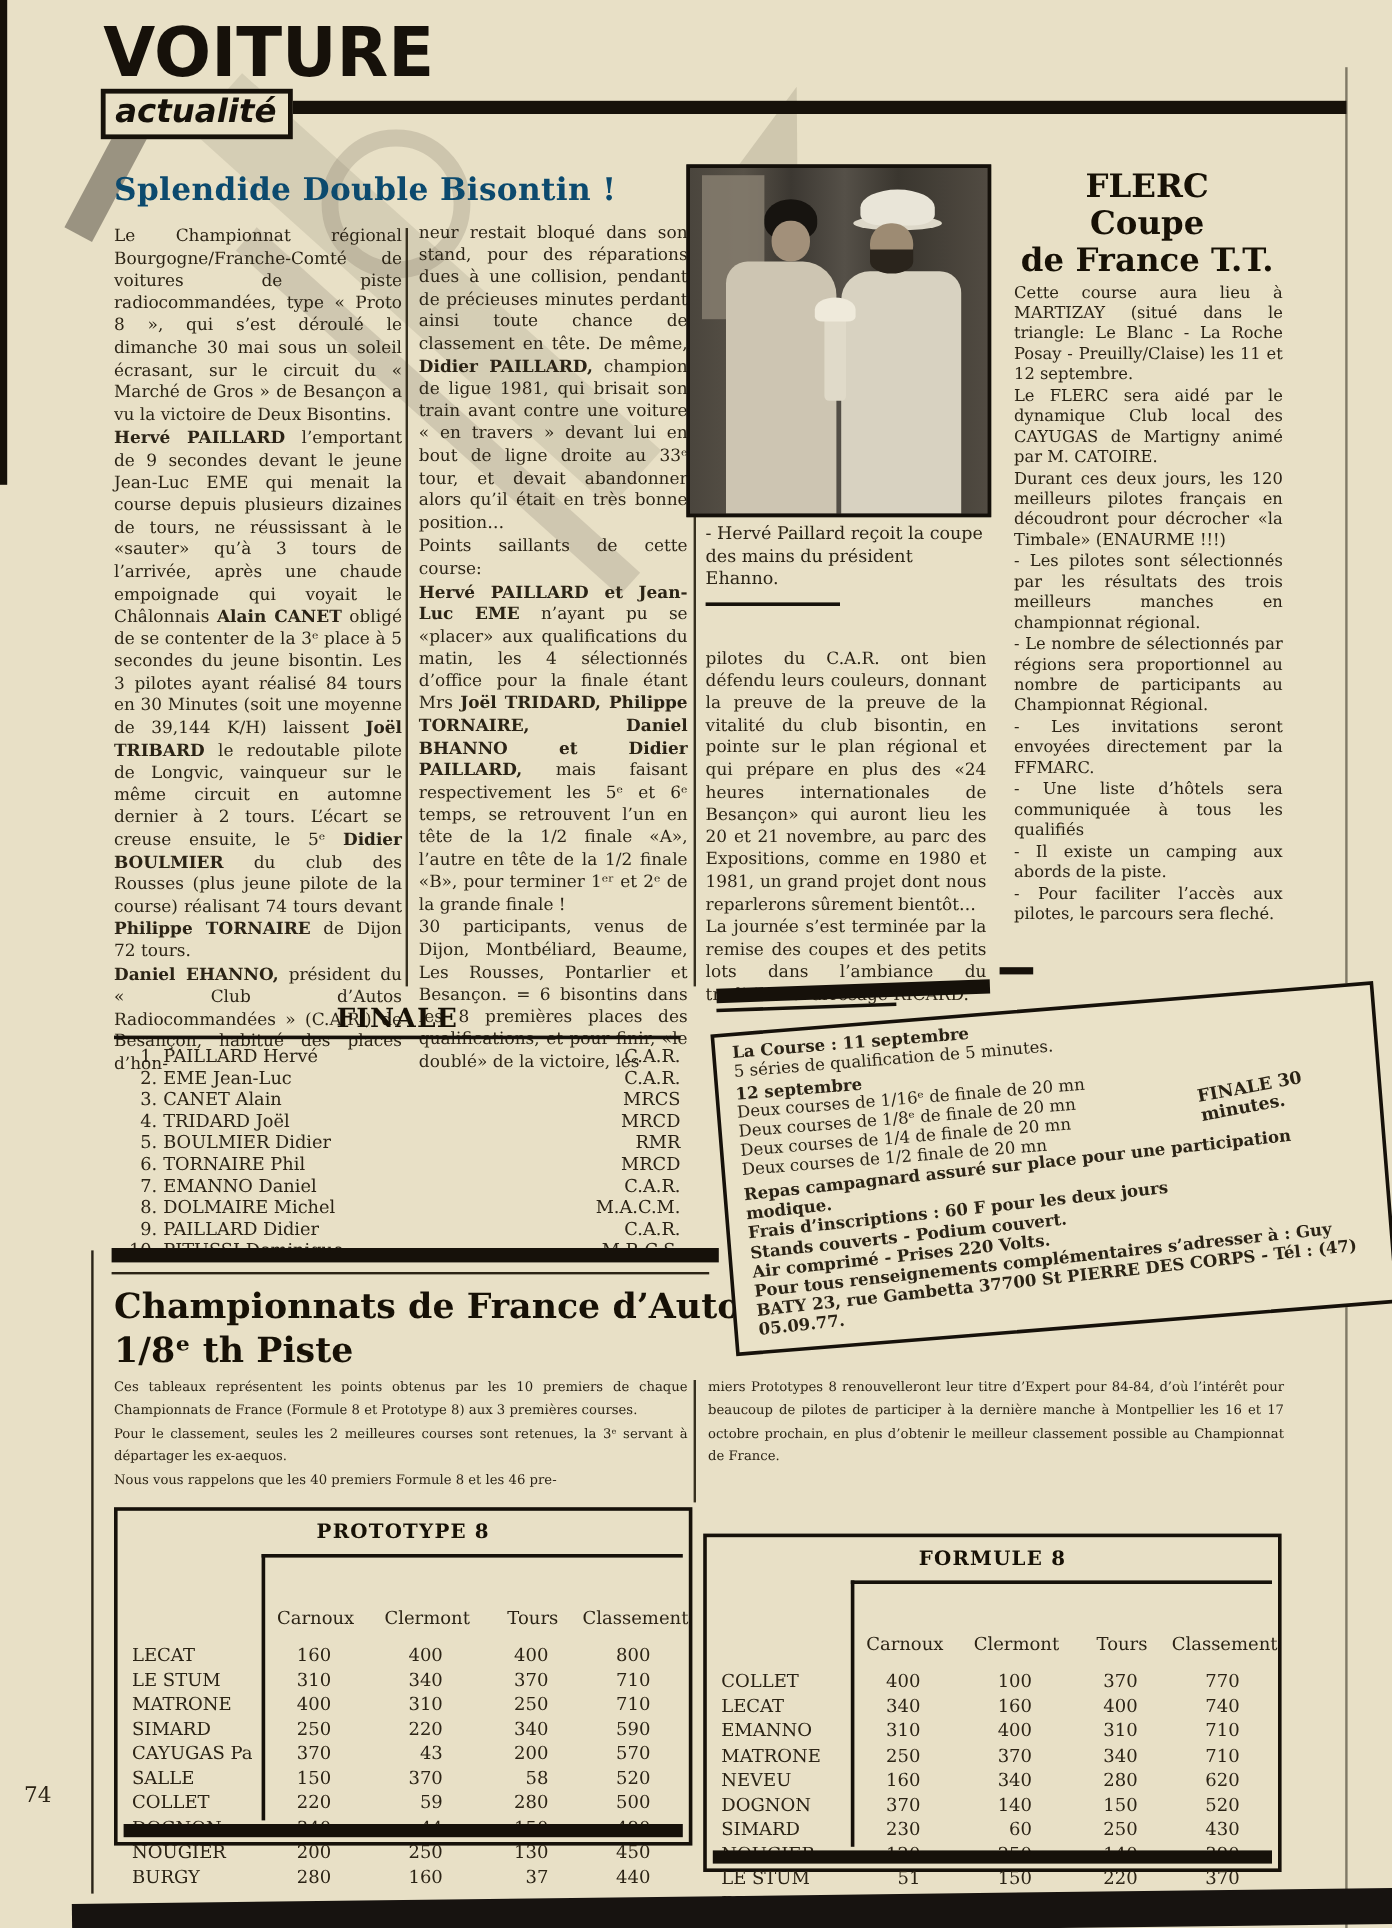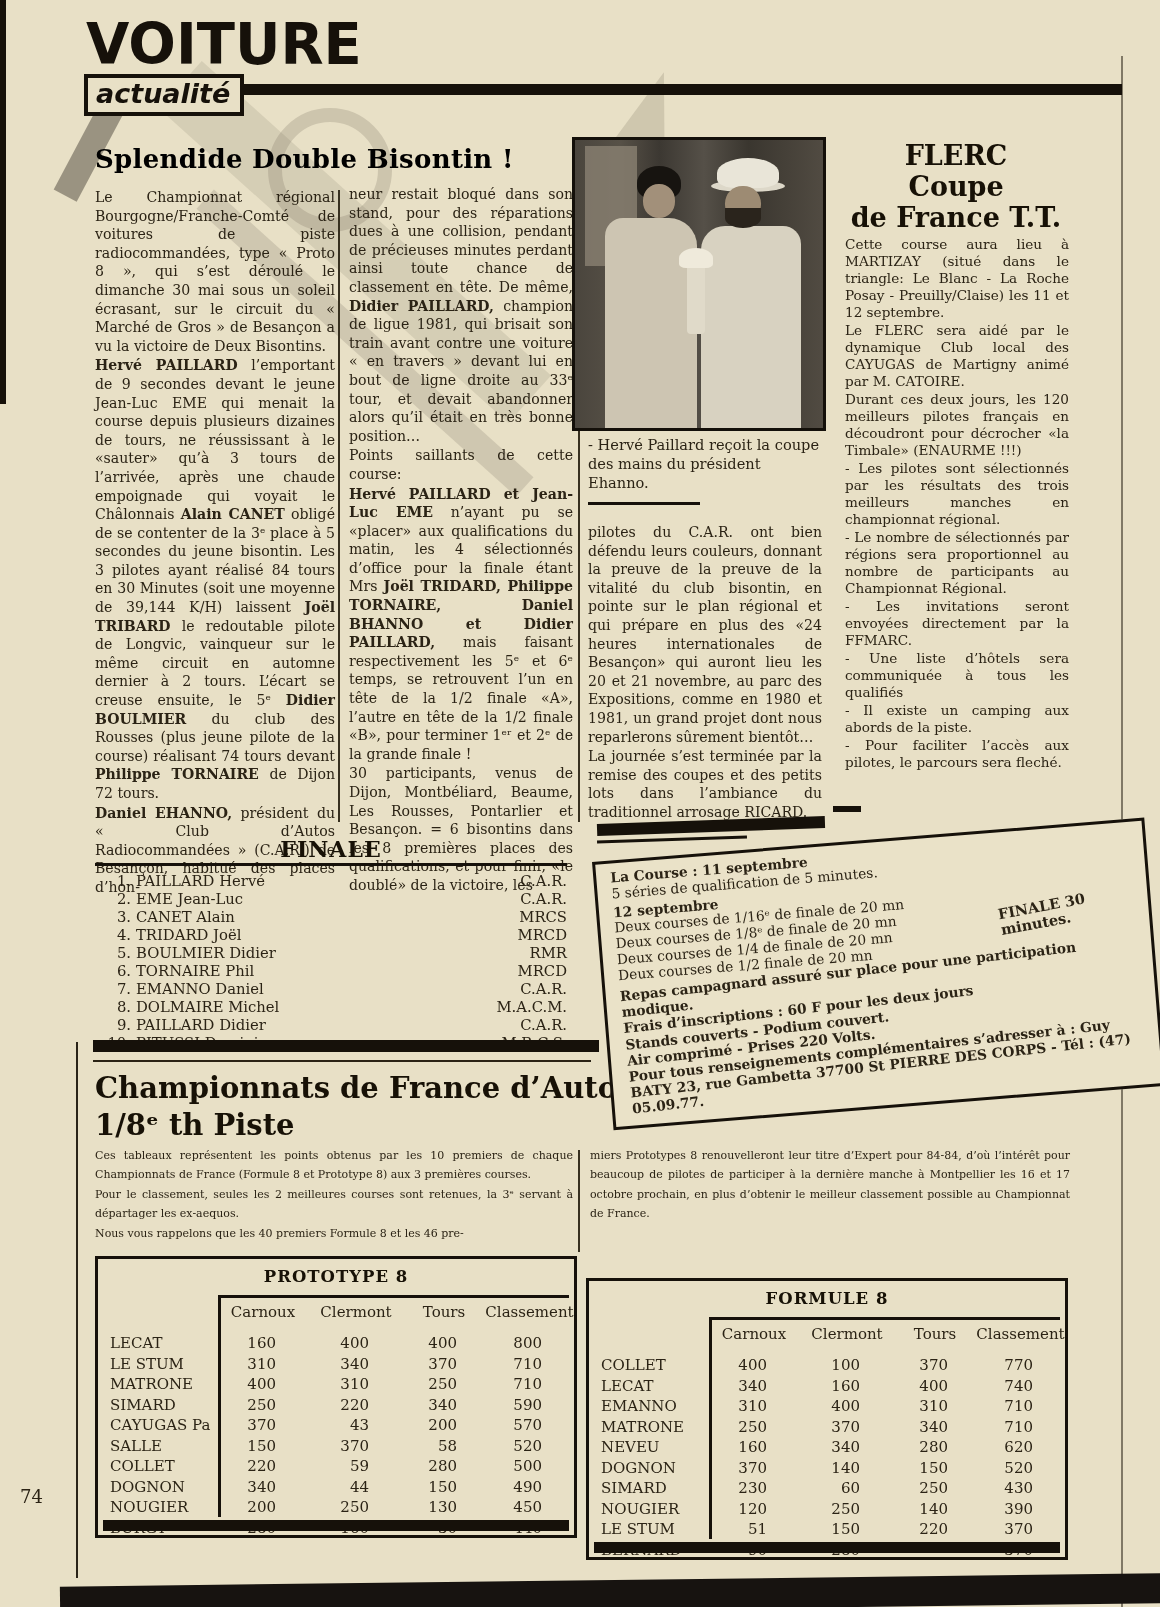--- a/index.html
+++ b/index.html
@@ -14,26 +14,26 @@
   .bar-right{position:absolute;left:236px;top:84px;width:886px;height:11px;background:#16110a;z-index:2;}
   
   .wm{position:absolute;pointer-events:none;}
   .wm-circle{left:268px;top:108px;width:96px;height:96px;border:14px solid rgba(110,102,86,.22);border-radius:50%;}
   .wm-diag1{left:120px;top:210px;width:470px;height:64px;background:rgba(120,112,95,.16);transform:rotate(42deg);}
   .wm-diag2{left:150px;top:330px;width:430px;height:26px;background:rgba(110,102,88,.2);transform:rotate(42deg);}
   .wm-pen{left:78px;top:92px;width:26px;height:110px;background:rgba(60,54,44,.45);transform:rotate(28deg);}
   .wm-cone{left:620px;top:70px;width:60px;height:90px;background:rgba(130,122,104,.25);
            clip-path:polygon(50% 0,100% 100%,0 100%);transform:rotate(18deg);}
   
-  .article-title{position:absolute;left:95px;top:144px;font-size:26px;font-weight:bold;color:#000000;letter-spacing:.3px;}
+  .article-title{position:absolute;left:95px;top:144px;font-size:26px;font-weight:bold;color:#0c4a6e;letter-spacing:.3px;}
   .col{position:absolute;font-size:14.1px;line-height:18.6px;text-align:justify;color:#2b2315;}
   .col p{margin:0 0 1px 0;}
   .col1{left:95px;top:188px;width:240px;}
   .col2{left:349px;top:185px;width:224px;}
-  .col3{left:588px;top:523px;width:234px;}
+  .col3{left:588px;top:540px;width:234px;}
   .flerc-title{position:absolute;left:843px;top:140px;width:226px;text-align:center;
                font-size:27px;font-weight:bold;line-height:1.15;color:#171106;}
   .flerc-col{left:845px;top:236px;width:224px;font-size:13.6px;line-height:17px;}
   .vline{position:absolute;width:2px;background:#37301f;}
   .v1{left:338px;top:190px;height:632px;}
   .v2{left:578px;top:430px;height:392px;}
   .v3{left:833px;top:408px;width:6px;height:404px;background:#16110a;}
   .v3foot{position:absolute;left:833px;top:806px;width:28px;height:6px;background:#16110a;}
   
   .photo{position:absolute;left:572px;top:137px;width:248px;height:288px;background:#37332c;
@@ -85,21 +85,21 @@
   
   .ptable{position:absolute;width:482px;height:282px;border:3px solid #16110a;box-sizing:border-box;}
   .ptable-left{left:95px;top:1256px;}
   .ptable-right{left:586px;top:1278px;}
   .ptable .ttl{position:absolute;left:0;right:0;top:8px;text-align:center;font-weight:bold;
                font-size:16.5px;letter-spacing:1px;color:#171106;}
   .ptable .inner{position:absolute;left:120px;top:36px;right:5px;bottom:18px;
                  border-left:3px solid #16110a;border-top:3px solid #16110a;}
   .ptable .grid{position:absolute;left:8px;top:40px;right:5px;display:grid;
                 grid-template-columns:112px 90px 96px 80px 91px;font-size:15px;}
-  .ptable .hc{text-align:center;padding:4px 0 12px 0;}
+  .ptable .hc{text-align:center;padding:4px 0 12px 0;margin-top:36px;}
   .ptable .nm{text-align:left;padding-left:4px;line-height:20.5px;}
   .ptable .val{text-align:right;line-height:20.5px;}
   .ptable .pr1{padding-right:32px;}.ptable .pr2{padding-right:35px;}
   .ptable .pr3{padding-right:27px;}.ptable .pr4{padding-right:33px;}
   .ptable .bottom-bar{position:absolute;left:5px;right:5px;bottom:4px;height:11px;background:#16110a;}
   
   .page-number{position:absolute;left:20px;top:1486px;font-size:18px;}
   .edge-left{position:absolute;left:76px;top:1042px;width:2px;height:536px;background:#2a2418;}
   .edge-right{position:absolute;left:1121px;top:56px;width:2px;height:1551px;background:rgba(42,36,24,.55);}
   .edge-bottom{position:absolute;left:60px;top:1580px;width:1104px;height:30px;background:#171310;transform:rotate(-.7deg);}
@@ -319,21 +319,21 @@
         <div class="val pr3">150</div>
         <div class="val pr4">490</div>
         <div class="nm">NOUGIER</div>
         <div class="val pr1">200</div>
         <div class="val pr2">250</div>
         <div class="val pr3">130</div>
         <div class="val pr4">450</div>
         <div class="nm">BURGY</div>
         <div class="val pr1">280</div>
         <div class="val pr2">160</div>
-        <div class="val pr3">30</div>
+        <div class="val pr3">37</div>
         <div class="val pr4">440</div>
       </div>
       <div class="bottom-bar"></div>
     </div>
   <div class="ptable ptable-right">
       <div class="ttl">FORMULE 8</div>
       <div class="inner"></div>
       <div class="grid">
         <div></div>
         <div class="hc">Carnoux</div>

